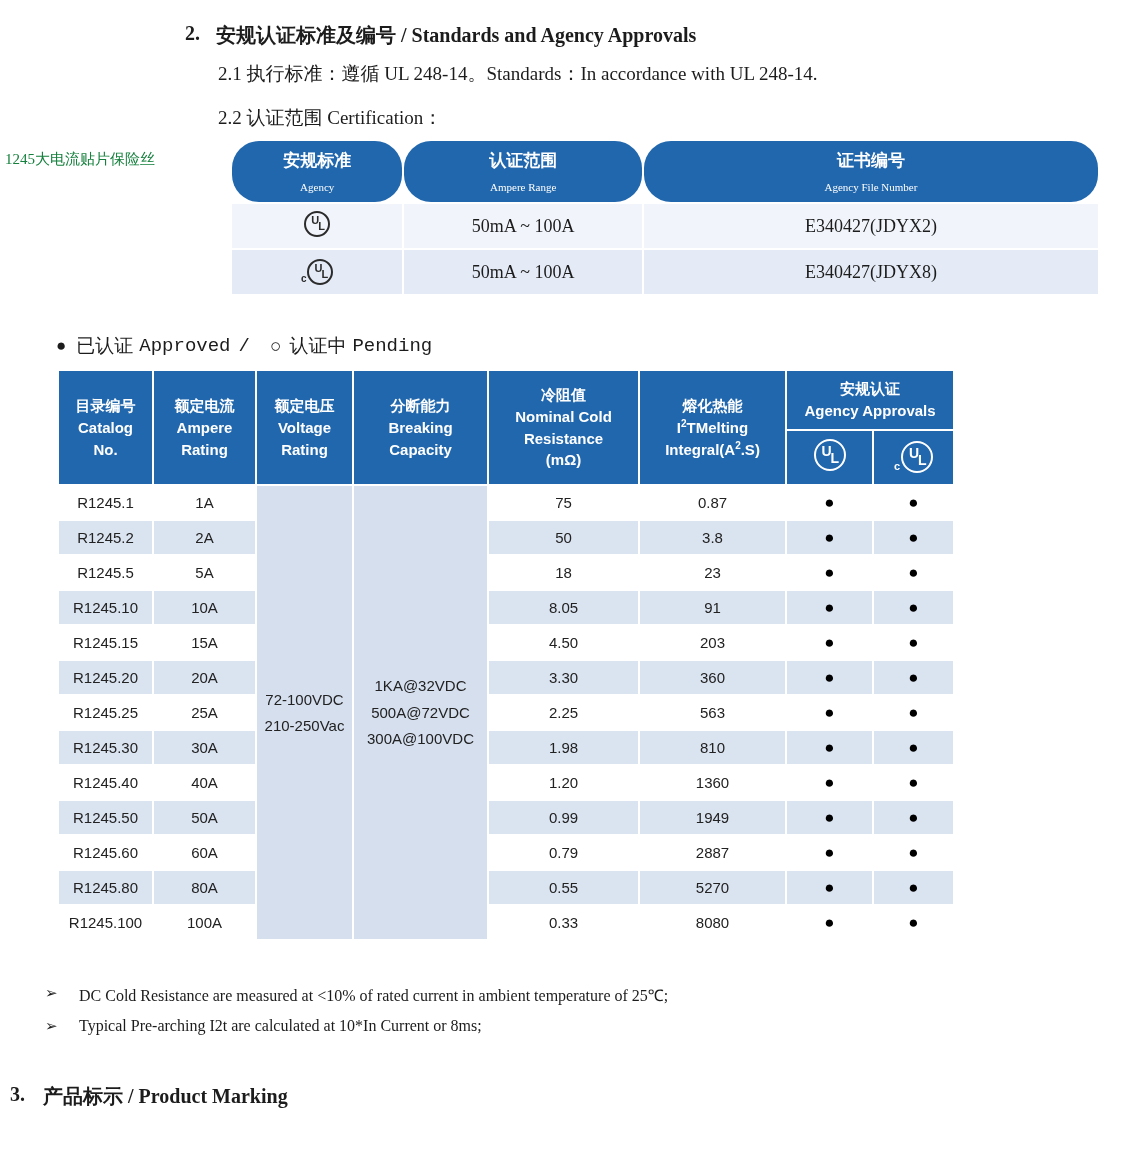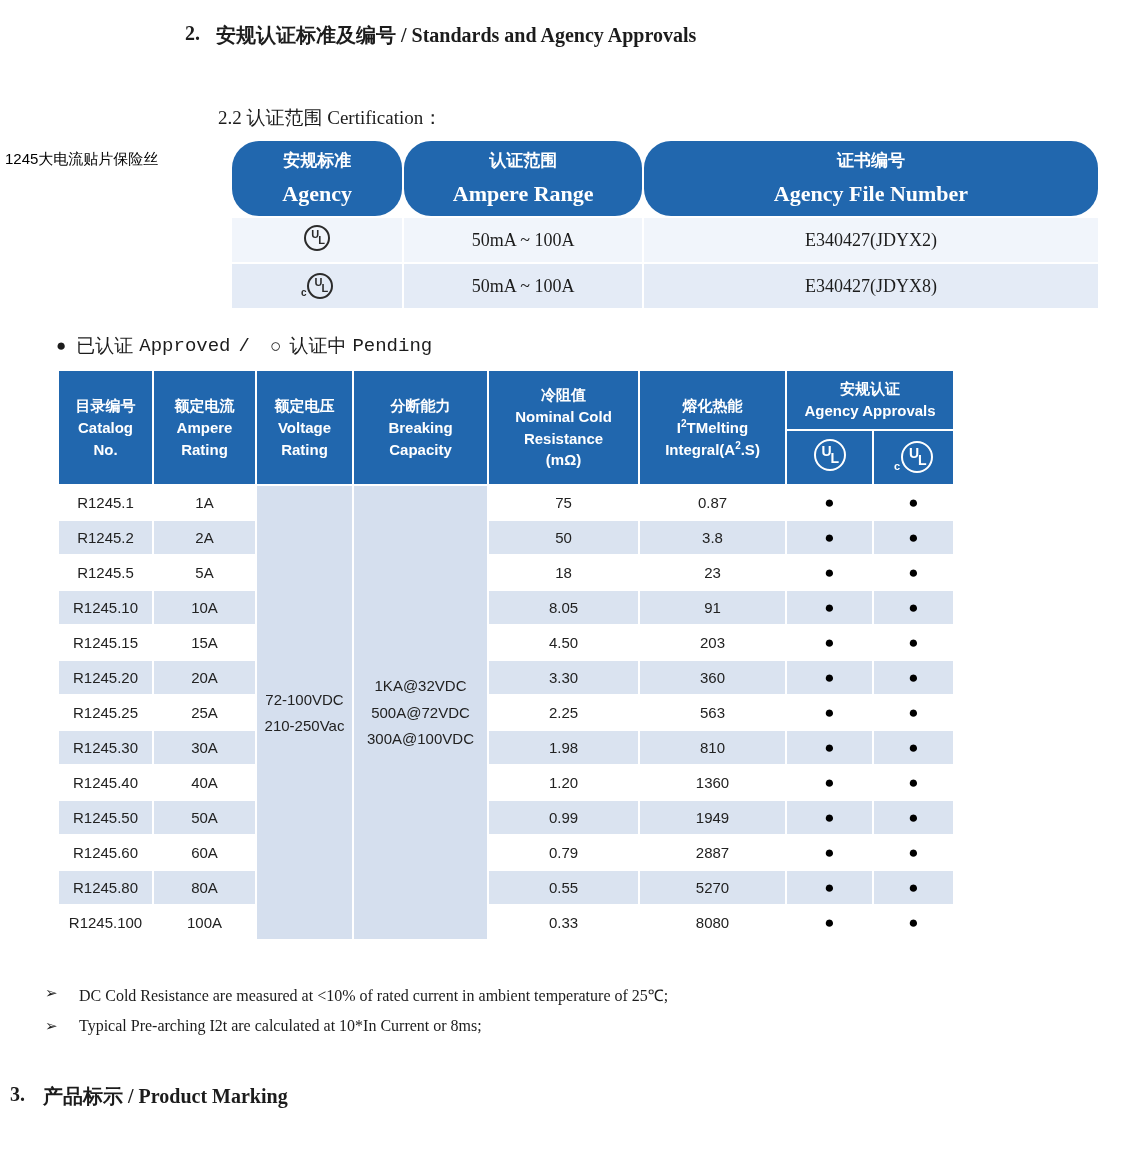--- a/index.html
+++ b/index.html
@@ -7,27 +7,27 @@
   .page {
     position:relative; width:1135px; height:1165px; background:#ffffff;
     font-family:"Liberation Serif", serif; color:#1c1c1c; overflow:hidden;
   }
   .abs { position:absolute; }
 
   
   .h2-heading { left:185px; top:22px; font-size:20px; font-weight:bold; display:flex; gap:16px; }
   .line-21 { left:218px; top:61px; font-size:19px; }
   .line-22 { left:218px; top:105px; font-size:19px; }
-  .margin-label { left:5px; top:150px; font-family:Liberation Sans, sans-serif; font-size:15px; color:#000000;text-align:center; }
+  .margin-label { left:5px; top:150px; font-family:Liberation Serif, serif; font-size:15px; color:#15803d;text-align:center; }
 
   
   .cert-table { left:230px; top:139px; border-collapse:separate; border-spacing:2px; table-layout:fixed; width:870px; }
   .cert-table th { background:#2167ae; color:#fff; text-align:center; padding:8px 2px 9px;border-radius:27px; }
   .cert-table th .cn { font-family:"Liberation Sans", sans-serif; font-weight:bold; font-size:17px; margin-bottom:9px; }
-  .cert-table th .en { font-family:"Liberation Serif", serif; font-weight:bold; font-size:22px; }
+  .cert-table th .en { font-family:"Liberation Serif", serif; font-weight:normal; font-size:11px; }
   .cert-table td { text-align:center; vertical-align:middle; height:44px; font-size:18px; }
   .cert-table tr.r1 td { background:#f1f5fb; }
   .cert-table tr.r2 td { background:#e4ebf6; }
 
   
   .ul-badge { display:inline-flex; align-items:center; line-height:1; }
   .c-prefix { font-family:"Liberation Sans", sans-serif; font-weight:bold; position:relative; }
   .ul-circle { position:relative; display:inline-block; border-style:solid; border-radius:50%; }
   .ul-circle .u, .ul-circle .l { position:absolute; font-family:"Liberation Sans", sans-serif; font-weight:bold; }
   
@@ -74,20 +74,21 @@
 <body>
 
 <div class="page">
 
   <div class="abs margin-label">1245大电流贴片保险丝</div>
 
   <div class="abs h2-heading">
     <span>2.</span>
     <span>安规认证标准及编号  / Standards and Agency Approvals</span>
   </div>
+  <div class="abs line-21">2.1 执行标准：遵循 UL 248-14。Standards：In accordance with UL 248-14.</div>
   <div class="abs line-22">2.2 认证范围  Certification：</div>
 
   <table class="abs cert-table">
     <colgroup>
         <col style="width:170px">
         <col style="width:237px">
         <col style="width:453px">
       </colgroup>
     <thead>
       <tr>

